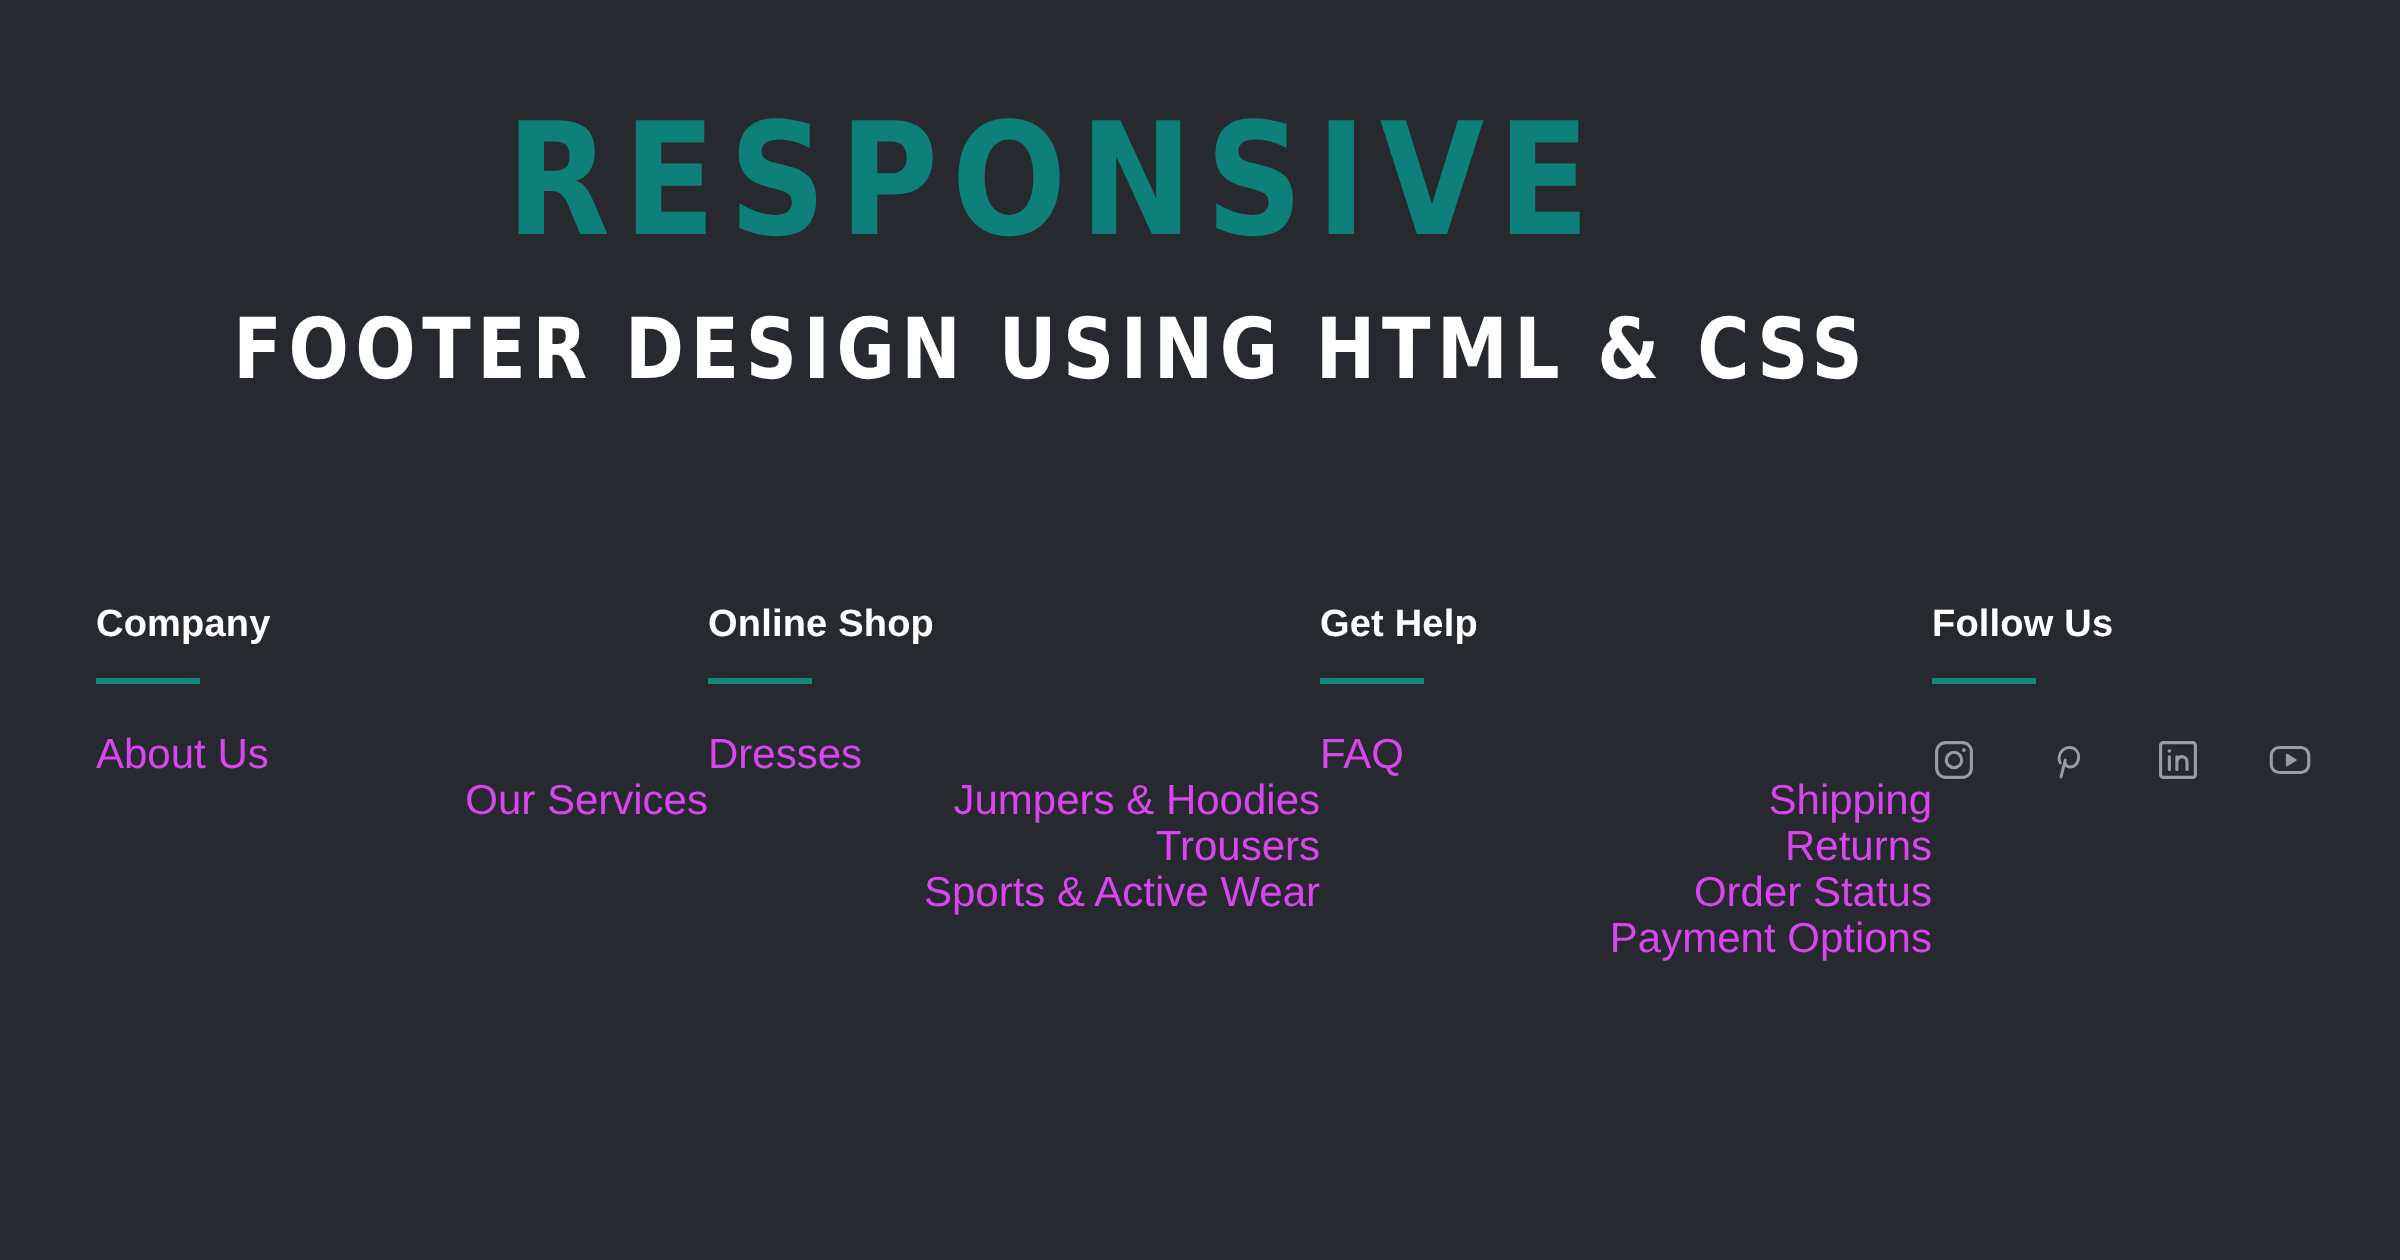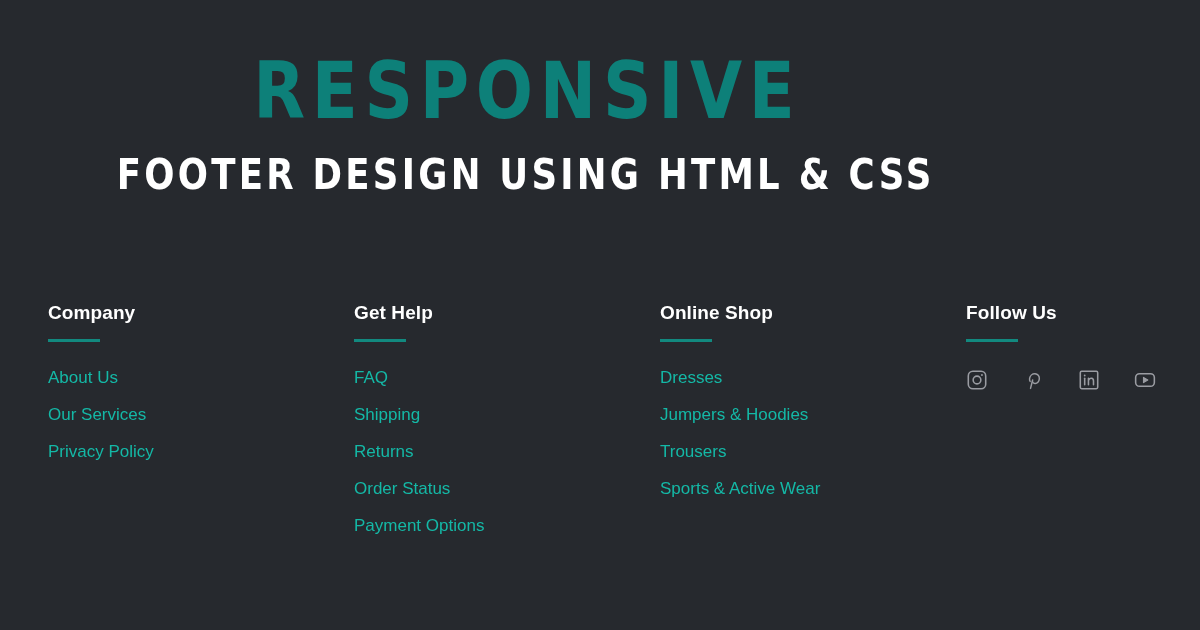--- a/index.html
+++ b/index.html
@@ -88,26 +88,26 @@
     background: #12897f;
     margin-top: 13px;
   }
 
   .link-list {
     list-style: none;
     margin-top: 27px;
   }
 
   .link-list li { line-height: 1; }
-  .link-list li + li { margin-top: 20px; }
+  .link-list li + li { margin-top: 4px; text-align: right; }
 
   .footer-link {
     display: inline-block;
-    color: #14b8a6;
-    font-size: 17px;
+    color: #d946ef;
+    font-size: 21px;
     line-height: 17px;
     text-decoration: none;
     white-space: nowrap;
   }
 
   
   .social-row {
     margin-top: 27px;
     display: flex;
     align-items: center;
@@ -142,63 +142,60 @@
     <div class="footer-col">
       <div class="col-heading">Company</div>
       <div class="col-rule"></div>
       <ul class="link-list">
         <li>
           <a class="footer-link" href="#">About Us</a>
         </li>
         <li>
           <a class="footer-link" href="#">Our Services</a>
         </li>
-        <li>
-          <a class="footer-link" href="#">Privacy Policy</a>
-        </li>
       </ul>
     </div>
 
     <div class="footer-col">
+      <div class="col-heading">Online Shop</div>
+      <div class="col-rule"></div>
+      <ul class="link-list">
+        <li>
+          <a class="footer-link" href="#">Dresses</a>
+        </li>
+        <li>
+          <a class="footer-link" href="#">Jumpers &amp; Hoodies</a>
+        </li>
+        <li>
+          <a class="footer-link" href="#">Trousers</a>
+        </li>
+        <li>
+          <a class="footer-link" href="#">Sports &amp; Active Wear</a>
+        </li>
+      </ul>
+    </div>
+
+    <div class="footer-col">
       <div class="col-heading">Get Help</div>
       <div class="col-rule"></div>
       <ul class="link-list">
         <li>
           <a class="footer-link" href="#">FAQ</a>
         </li>
         <li>
           <a class="footer-link" href="#">Shipping</a>
         </li>
         <li>
           <a class="footer-link" href="#">Returns</a>
         </li>
         <li>
           <a class="footer-link" href="#">Order Status</a>
         </li>
         <li>
           <a class="footer-link" href="#">Payment Options</a>
-        </li>
-      </ul>
-    </div>
-
-    <div class="footer-col">
-      <div class="col-heading">Online Shop</div>
-      <div class="col-rule"></div>
-      <ul class="link-list">
-        <li>
-          <a class="footer-link" href="#">Dresses</a>
-        </li>
-        <li>
-          <a class="footer-link" href="#">Jumpers &amp; Hoodies</a>
-        </li>
-        <li>
-          <a class="footer-link" href="#">Trousers</a>
-        </li>
-        <li>
-          <a class="footer-link" href="#">Sports &amp; Active Wear</a>
         </li>
       </ul>
     </div>
 
     <div class="footer-col">
       <div class="col-heading">Follow Us</div>
       <div class="col-rule"></div>
 
       <div class="social-row">
 

